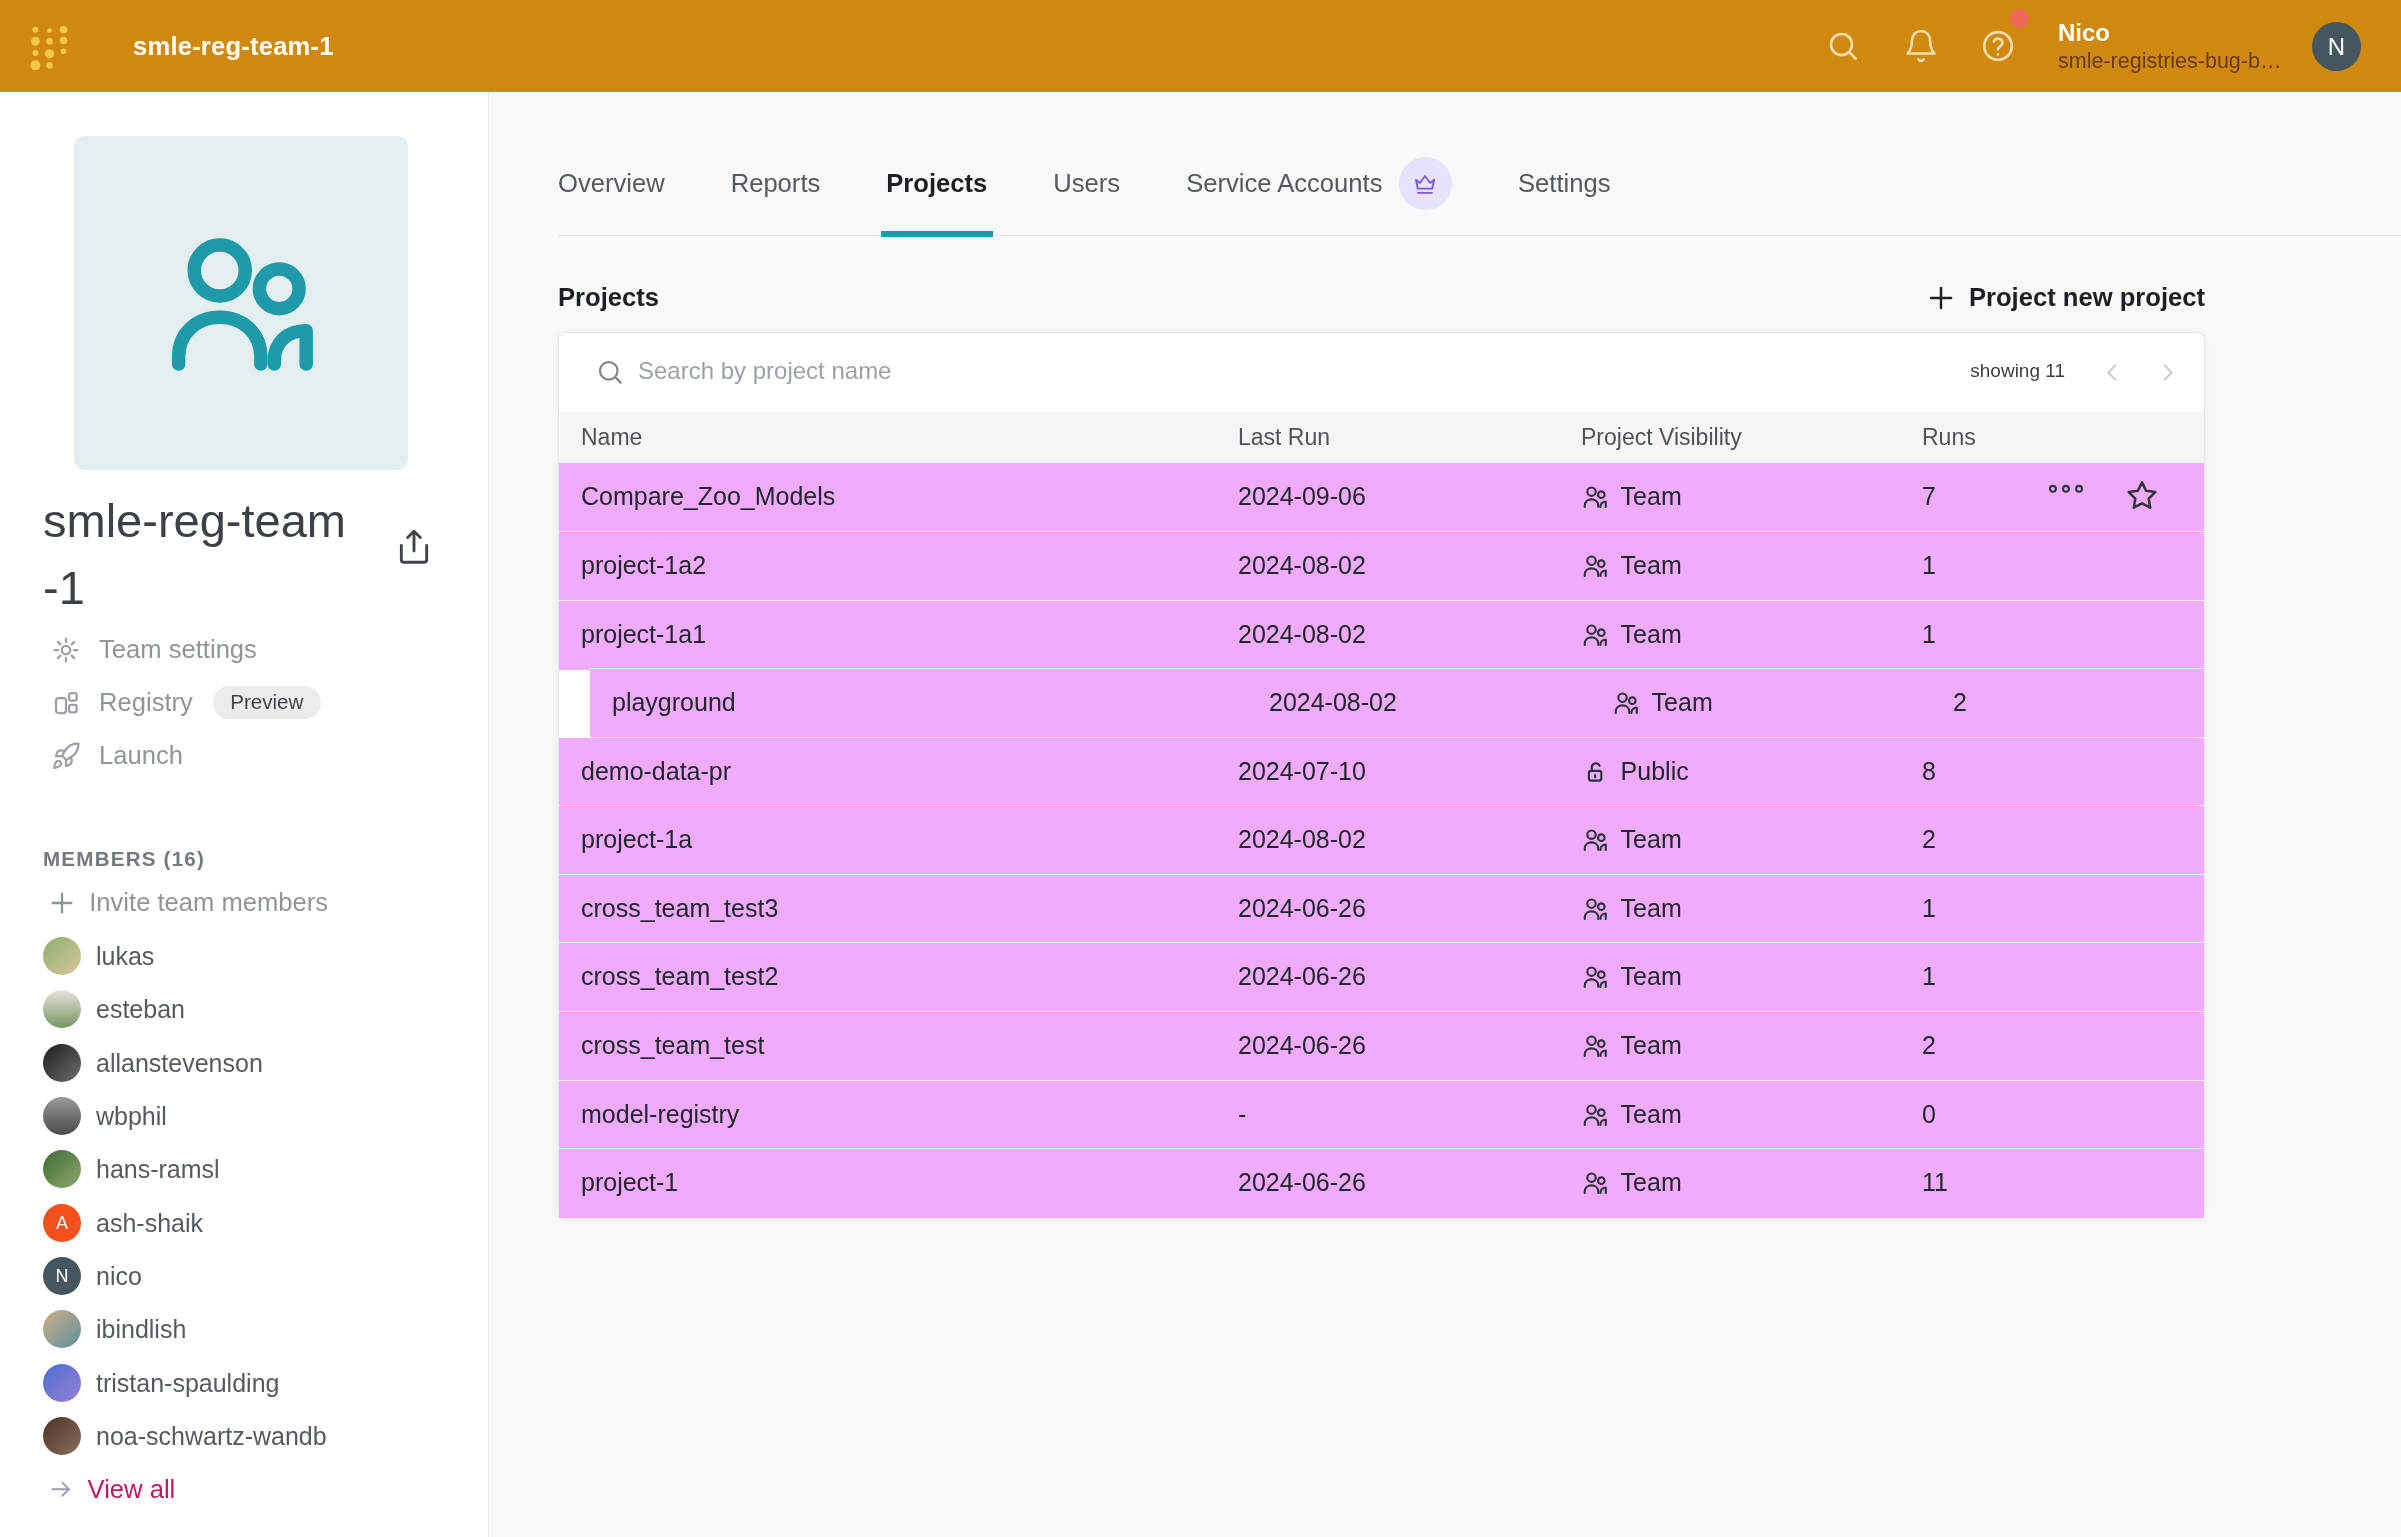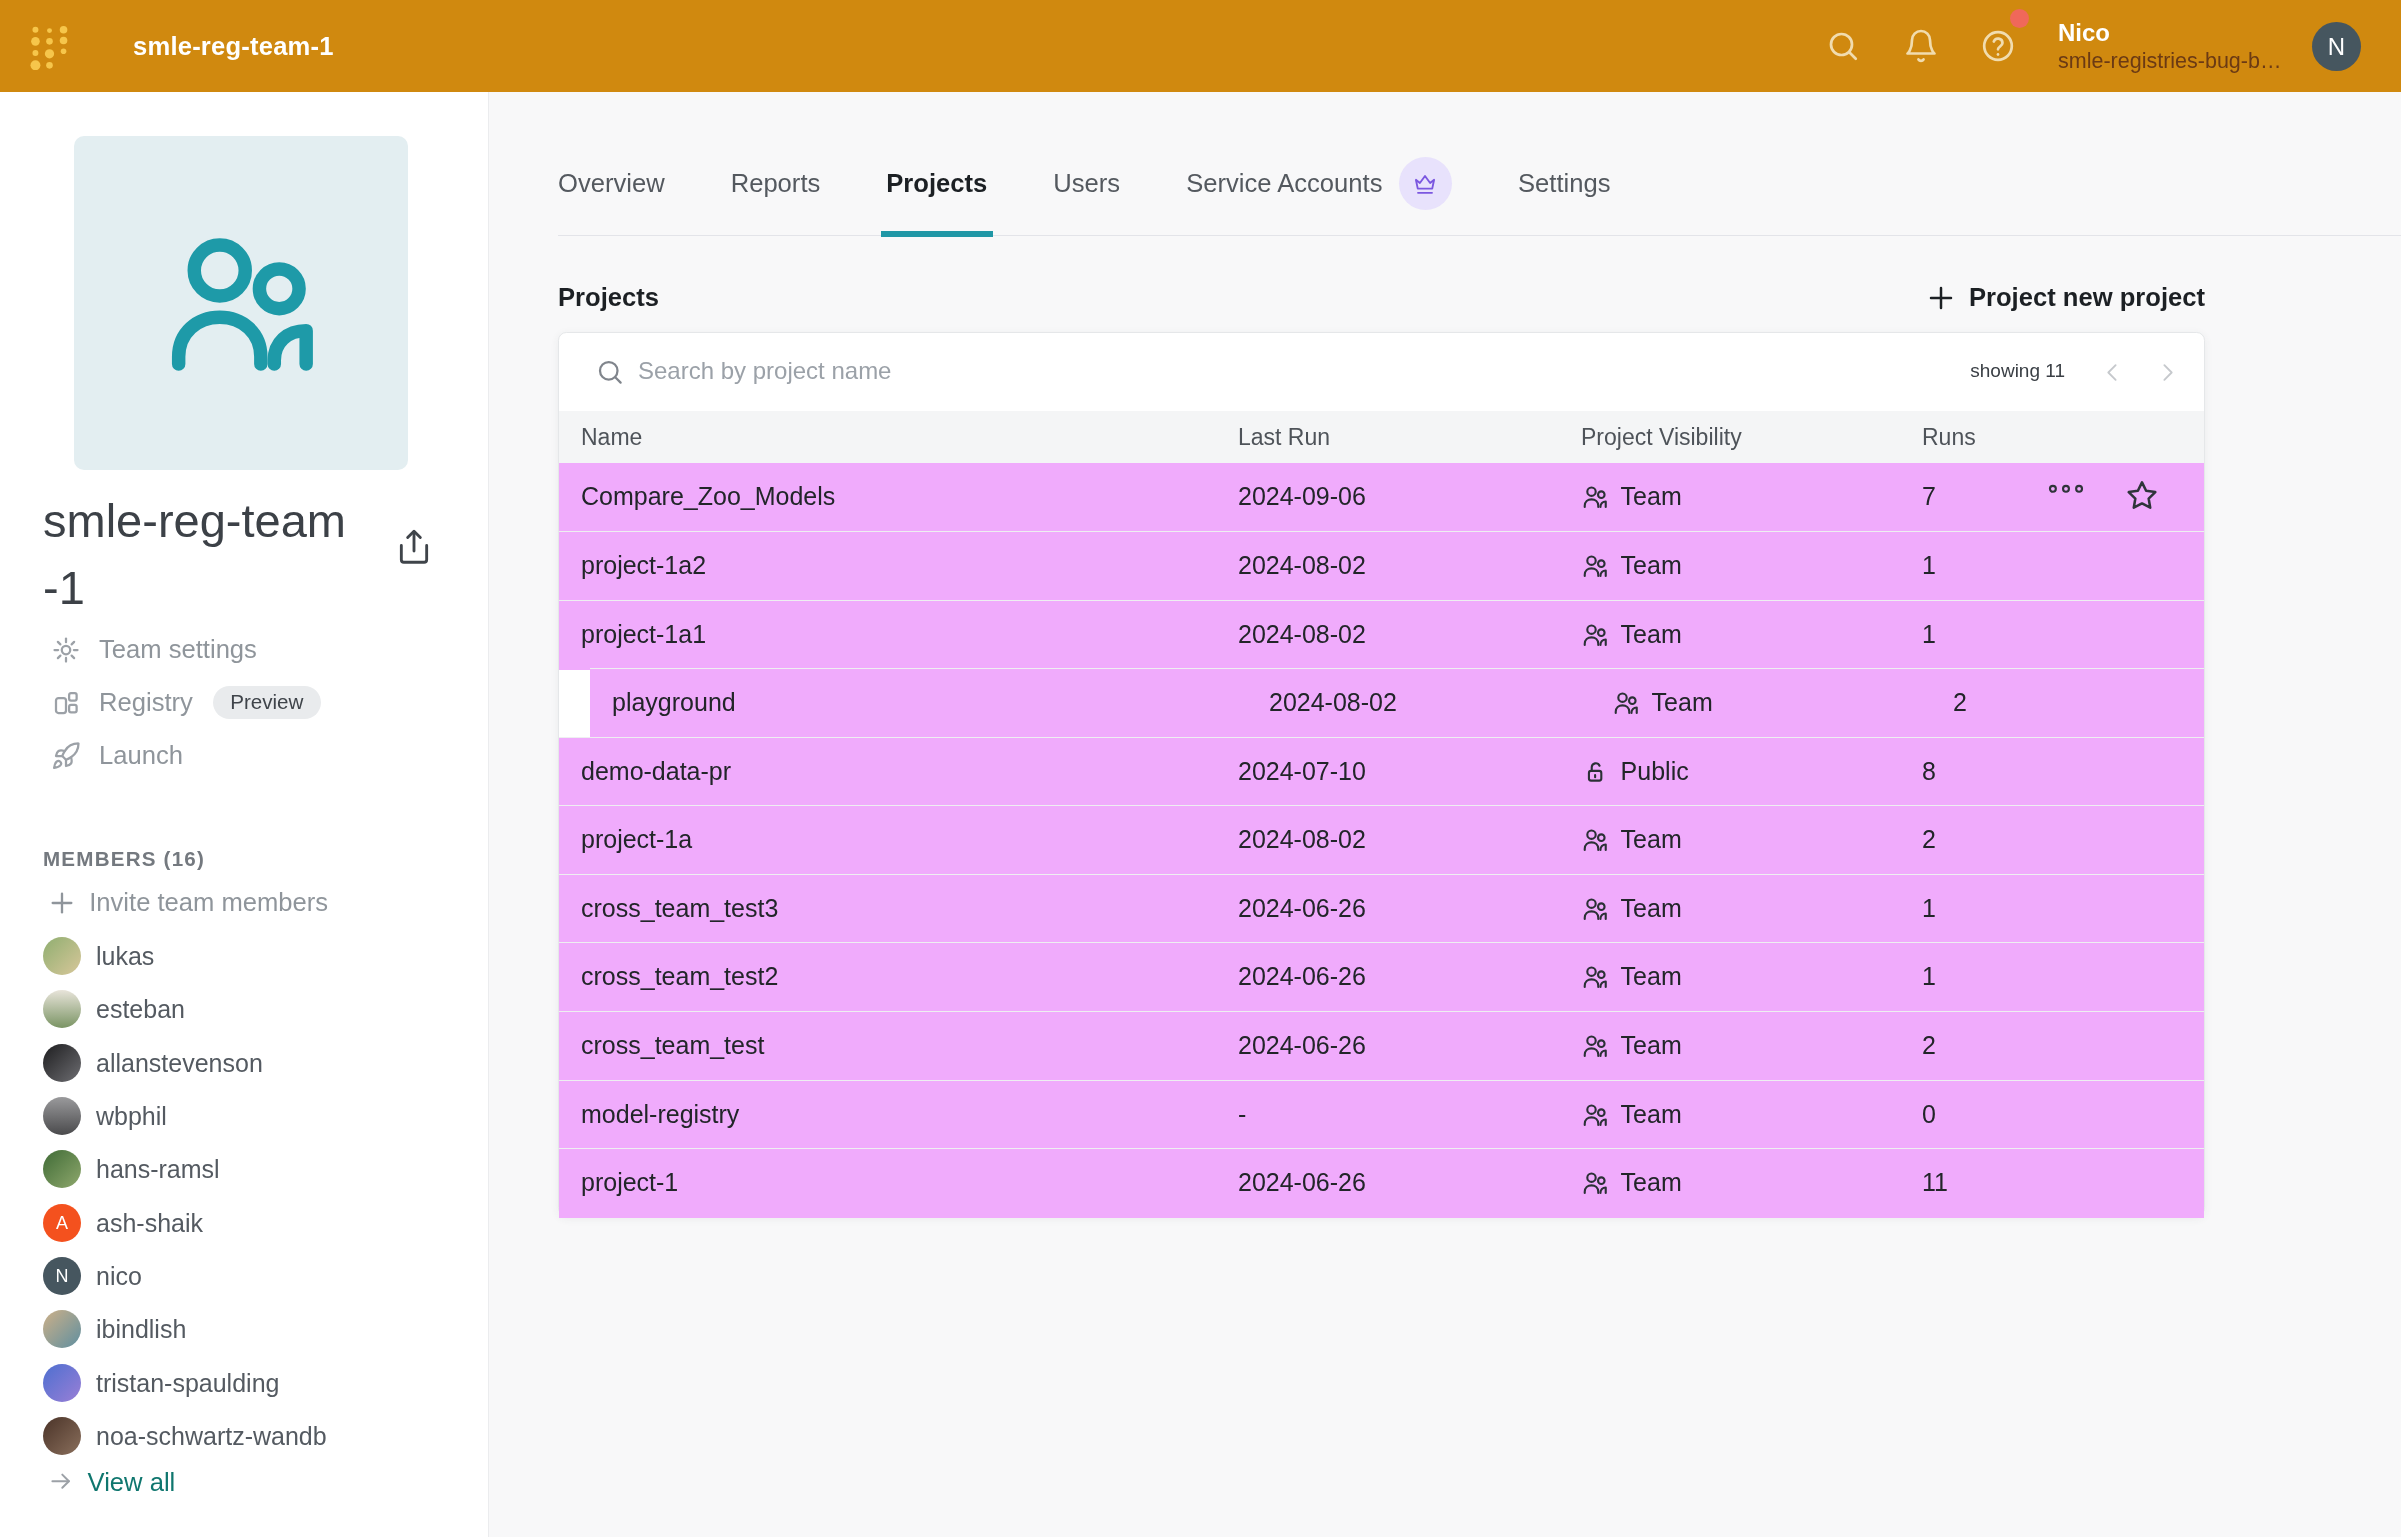--- a/index.html
+++ b/index.html
@@ -35,21 +35,21 @@
   .side-link{position:absolute;left:51px;height:43px;display:flex;align-items:center;color:#8F959B;font-size:25.6px;cursor:pointer;}
   .side-link .lnk-icon{width:30px;height:30px;color:#9CA1A7;margin-right:18px;flex:none;}
   .pill{margin-left:20px;background:#E9EBED;color:#3F444A;font-size:20.6px;line-height:20.6px;padding:6.6px 17.3px;border-radius:825px;}
   .members-header{position:absolute;left:43px;top:755px;font-size:20.6px;font-weight:700;letter-spacing:1.2px;color:#74797F;}
   .invite-row{position:absolute;left:48px;top:789px;height:43px;display:flex;align-items:center;color:#8F959B;font-size:25.6px;cursor:pointer;}
   .invite-row .plus-icon{width:28px;height:28px;margin-right:13.2px;color:#8F959B;}
   .member-row{position:absolute;left:43px;height:48px;display:flex;align-items:center;cursor:pointer;}
   .member-avatar{width:38px;height:38px;border-radius:50%;flex:none;margin-right:15px;
     display:flex;align-items:center;justify-content:center;color:#fff;font-size:18px;}
   .member-name{font-size:25px;color:#545A61;}
-  .viewall-row{position:absolute;left:48px;top:1376px;height:43px;display:flex;color:#0f766e;font-size:25.6px;cursor:pointer;}
+  .viewall-row{position:absolute;left:48px;top:1376px;height:43px;display:flex;align-items:center;color:#be185d;font-size:25.6px;cursor:pointer;}
   .viewall-row .arrow-icon{width:26.4px;height:26.4px;margin-right:13.2px;color:#9CA1A7;}
 
   
   .main{position:absolute;top:92px;left:491px;right:0;bottom:0;}
   .tabs{position:absolute;top:0;left:67px;right:0;height:143px;border-bottom:1.7px solid #E3E4E9;display:flex;}
   .tab{position:relative;height:100%;display:flex;align-items:center;box-sizing:border-box;padding-top:40px;
     margin-right:66px;font-size:25.6px;color:#54595F;cursor:pointer;white-space:nowrap;text-align:center;}
   .tab.active{color:#1C2024;font-weight:700;}
   .tab.active::after{content:"";position:absolute;left:-5.8px;right:-5.8px;bottom:-1.7px;height:5.8px;background:#2097A6;}
   .crown-badge{width:53px;height:53px;border-radius:50%;background:#E8E2FC;margin-left:16.5px;

